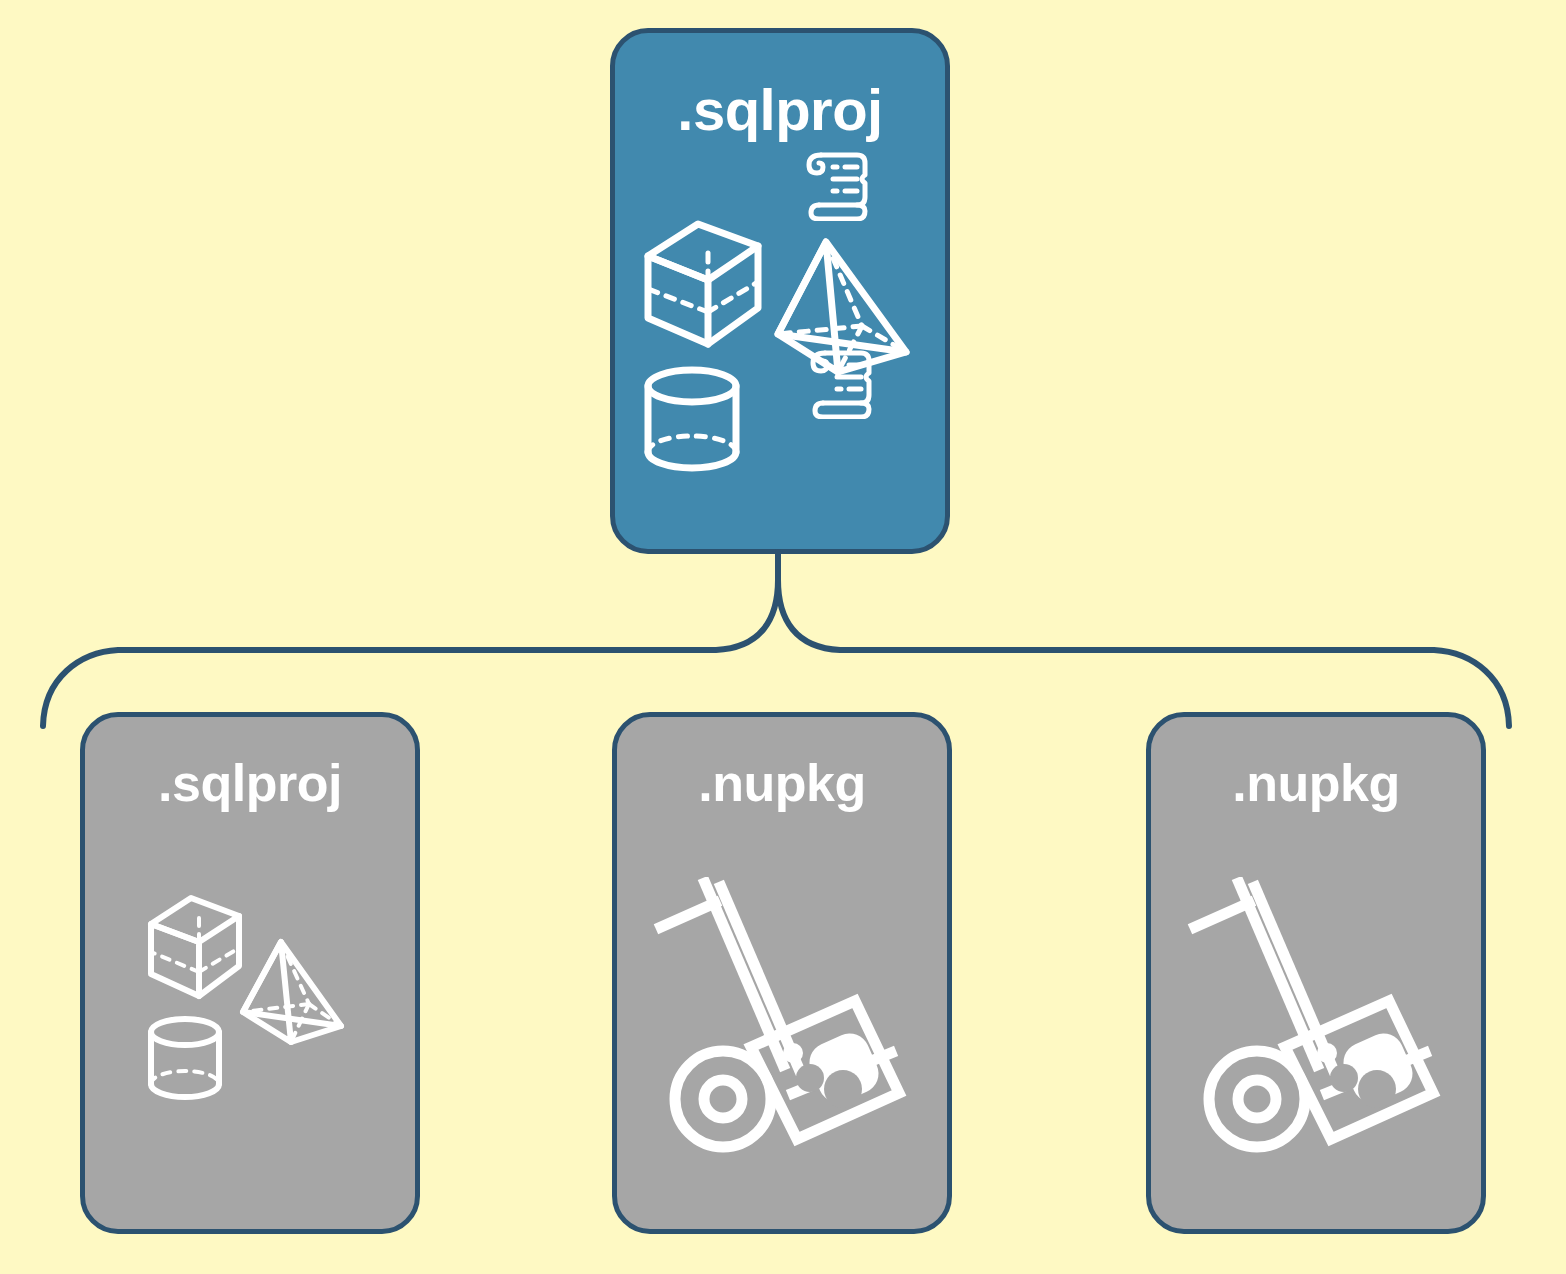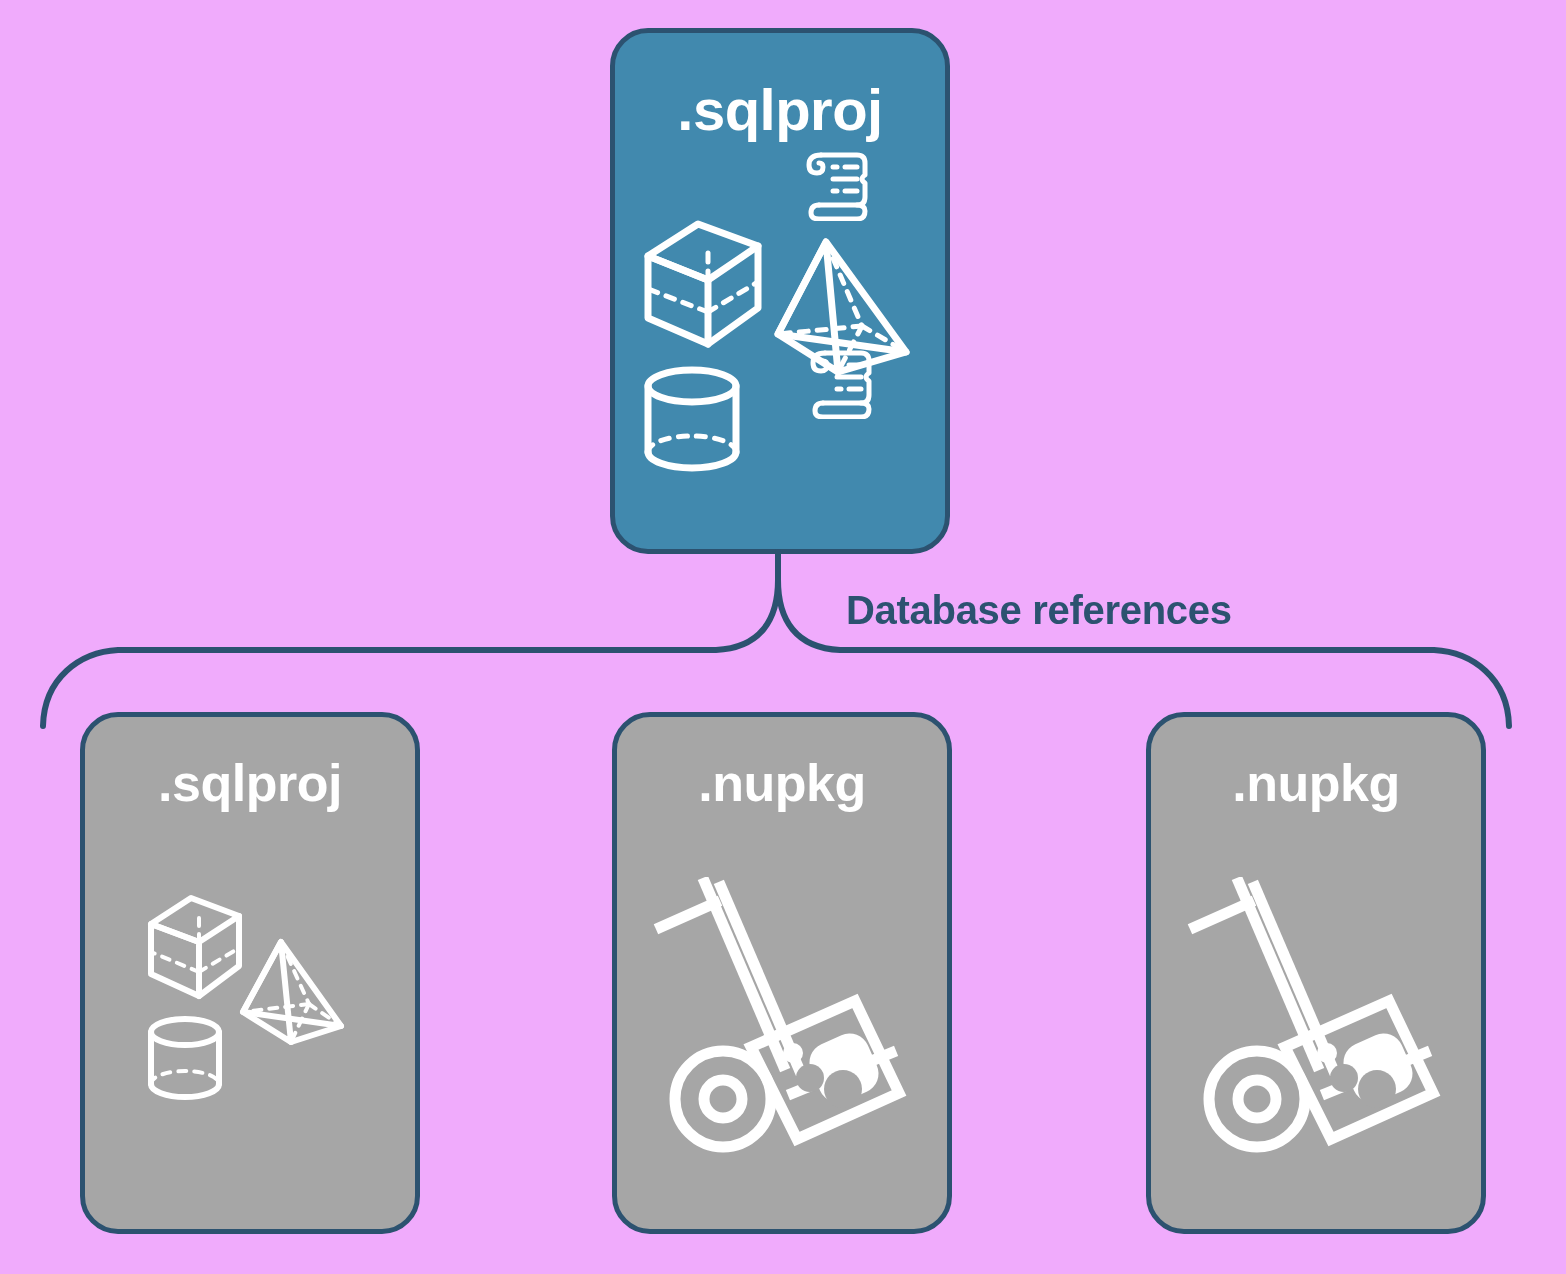--- a/index.html
+++ b/index.html
@@ -10,21 +10,21 @@
   body {
     width: 1566px;
     height: 1274px;
     font-family: "Liberation Sans", sans-serif;
     overflow: hidden;
   }
   #diagram {
     position: relative;
     width: 1566px;
     height: 1274px;
-    background: #f0abfc;
+    background: #fef9c3;
   }
   .node-box {
     position: absolute;
     box-sizing: border-box;
     border: 5px solid #2c5270;
     border-radius: 38px;
     display: flex;
     flex-direction: column;
     align-items: center;
   }
@@ -178,21 +178,20 @@
              C778 620 760 648 716 650
              L118 650
              C80 652 44 678 43 726" stroke="#2c5270" stroke-width="6" fill="none" stroke-linecap="round"></path>
     <path d="M778 552
              L778 580
              C778 620 796 648 840 650
              L1434 650
              C1472 652 1508 678 1509 726" stroke="#2c5270" stroke-width="6" fill="none" stroke-linecap="round"></path>
   </svg>
 
-  <div id="brace-label">Database references</div>
 
   <div class="node-box secondary" id="box-ref-1">
     <div class="node-title">.sqlproj</div>
     <div class="icon-area">
       <svg class="shapes-svg" width="230" height="250" viewBox="0 0 230 250" fill="none" style="margin-top:-20px;">
         <g stroke="#ffffff" stroke-width="6" stroke-linejoin="round" stroke-linecap="round" fill="none">
           <path d="M16 40 L56 14 L104 32 L64 58 Z"></path>
           <path d="M16 40 L16 90 L64 112 L64 58 Z"></path>
           <path d="M104 32 L104 82 L64 112"></path>
           <path d="M64 58 L64 112" stroke-dasharray="8 8" stroke-width="4"></path>

